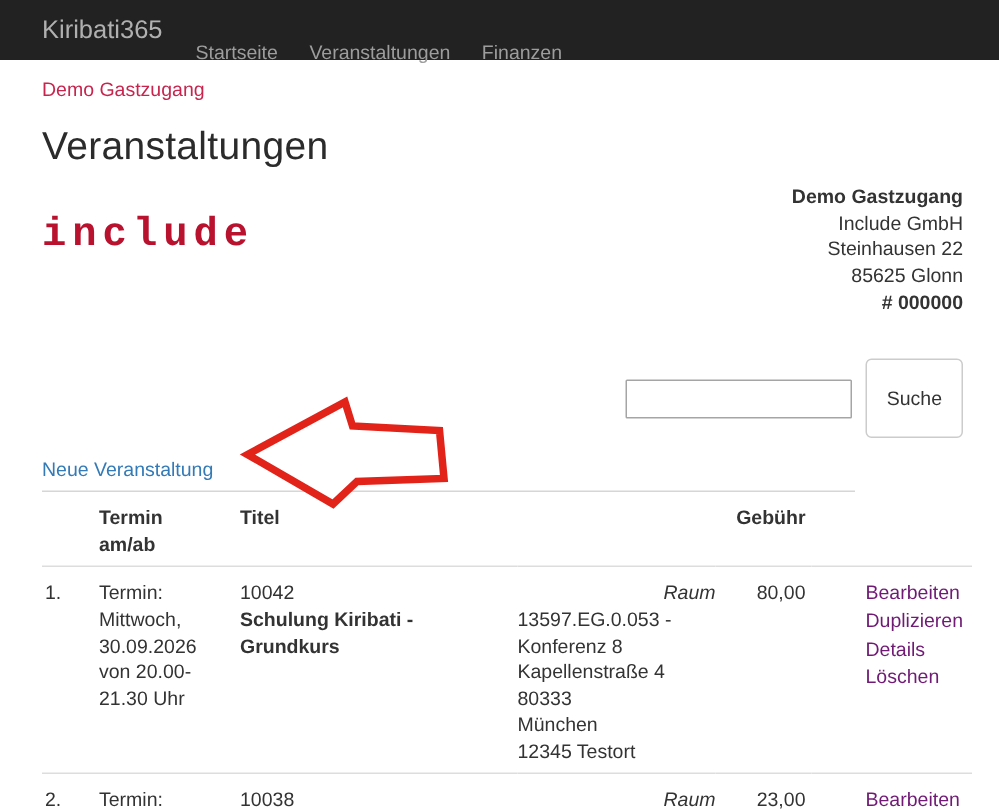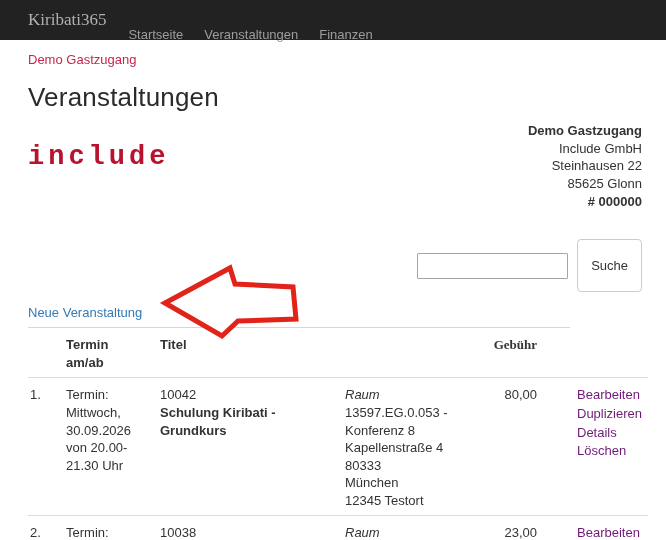--- a/index.html
+++ b/index.html
@@ -14,21 +14,20 @@
   }
   
   .navbar {
     height:40px; background:#222222;
     display:flex; align-items:center;
     padding:0 6px 0 28px;
   }
   .navbar-brand {
     color:#b0b0b0; font-size:17px; margin-right:22px; cursor:pointer;
     white-space:nowrap;
-    font-family:Liberation Serif, serif;
   }
   .nav-link {
     color:#9d9d9d; font-size:13px; margin-right:21px; cursor:pointer;
     white-space:nowrap;
     margin-top:28px;
   }
   .navbar-right { margin-left:auto; display:flex; align-items:center; }
   .navbar-right .nav-link:last-child { margin-right:0; }
   
   .container { padding:0 24px 0 28px; position:relative; }
@@ -83,25 +82,25 @@
   table.events th { font-weight:bold; border-bottom:1px solid #ddd; white-space:pre-line; }
   table.events td { border-bottom:1px solid #ddd; }
   col.c-num { width:38px; }
   col.c-termin { width:94px; }
   col.c-titel { width:185px; }
   col.c-raum { width:132px; }
   col.c-gebuehr { width:64px; }
   col.c-actions { width:107px; }
   .cell-num { padding-left:2px !important; }
   .cell-termin { white-space:pre-line; }
-  .cell-raum .raum-label { font-style:italic; }
+  .cell-raum .raum-label { font-style:italic;text-align:right; }
   .cell-raum .raum-text { white-space:pre-line; }
   .titel-name { font-weight:bold; }
   .col-gebuehr { text-align:right !important; padding-right:4px !important; }
-  th.col-gebuehr { text-align:right !important;font-family:Liberation Serif, serif; }
+  th.col-gebuehr { text-align:right !important; }
   .cell-actions { padding-left:36px !important; }
   .action-link { display:block; color:#701a75; cursor:pointer; margin-bottom:1px; }
   
   .arrow-annotation { position:absolute; left:140px; top:258px; z-index:5; pointer-events:none; }
 </style>
 </head>
 <body>
 
 <nav class="navbar">
   <span class="navbar-brand">Kiribati365</span>

